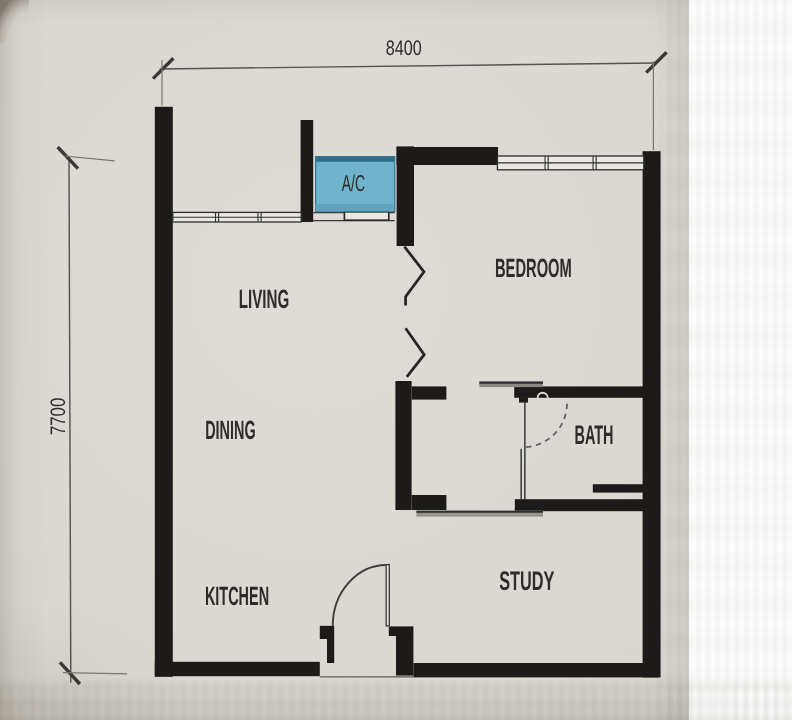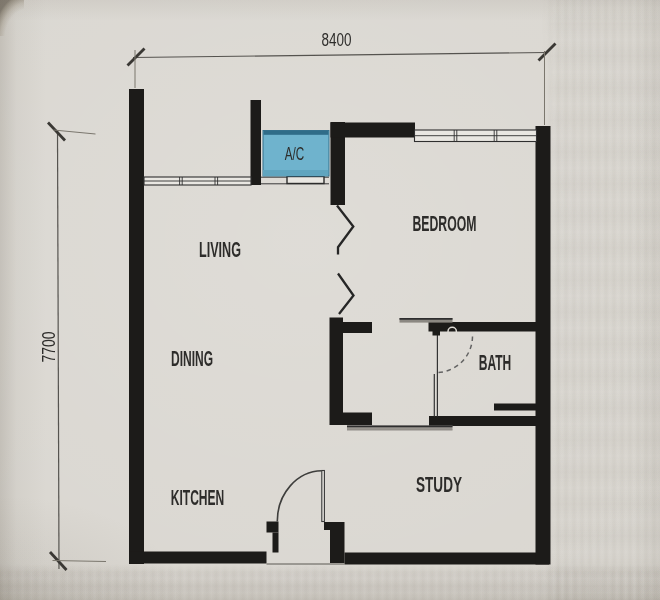--- a/index.html
+++ b/index.html
@@ -1,17 +1,17 @@
 <!DOCTYPE html>
 <html><head>
 <meta charset="utf-8">
 <style>
   html,body{margin:0;padding:0;}
   body{width:660px;height:600px;overflow:hidden;font-family:"Liberation Sans",sans-serif;}
-  .page{position:relative;width:660px;height:600px;
+  .page{position:relative;width:574px;height:600px;
     background:
       radial-gradient(135% 125% at 46% 40%, rgba(255,255,255,0.13) 0%, rgba(255,255,255,0) 58%),
       radial-gradient(40% 25% at 0% 100%, rgba(96,88,74,0.12) 0%, rgba(96,88,74,0) 70%),
       linear-gradient(90deg, rgba(96,88,74,0.20) 0%, rgba(96,88,74,0.06) 2.5%, rgba(96,88,74,0) 7%),
       linear-gradient(270deg, rgba(96,88,74,0.07) 0%, rgba(96,88,74,0) 4%),
       linear-gradient(180deg, rgba(96,88,74,0.09) 0%, rgba(96,88,74,0) 3.5%),
       linear-gradient(0deg, rgba(96,88,74,0.14) 0%, rgba(96,88,74,0) 6%),
       #dad7d1;}
   .texR{position:absolute;left:542px;top:0;width:118px;height:600px;-webkit-mask-image:linear-gradient(90deg,rgba(0,0,0,0) 0,#000 16px);mask-image:linear-gradient(90deg,rgba(0,0,0,0) 0,#000 16px);
     background:

